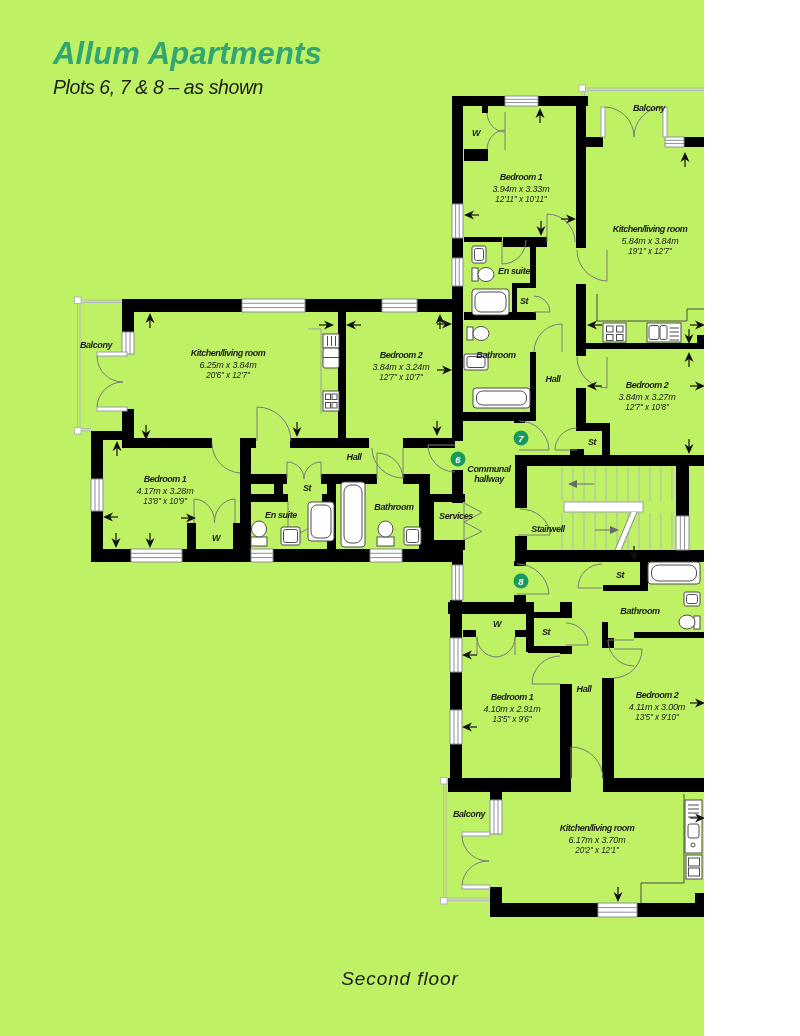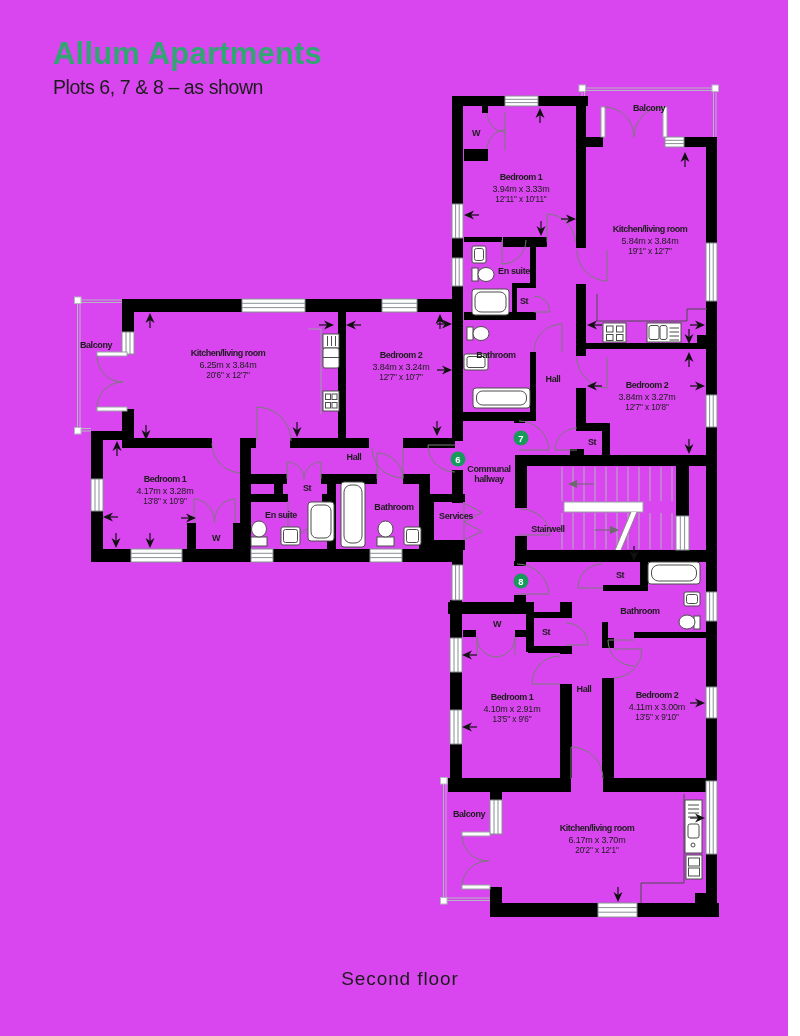--- a/index.html
+++ b/index.html
@@ -1,17 +1,17 @@
 <!DOCTYPE html>
 <html><head>
 <meta charset="utf-8">
 <style>
   html,body{margin:0;padding:0;background:#ffffff;}
-  #page{position:relative;width:788px;height:1036px;background:#d946ef;overflow:hidden;
-        font-family:"Liberation Sans", sans-serif;}
+  #page{position:relative;width:704px;height:1036px;background:#bef264;overflow:hidden;
+        font-family:"Liberation Sans", sans-serif;font-style:italic;}
   svg{position:absolute;left:0;top:0;}
   .rn{font-size:9px;fill:#1c1c1c;font-weight:700;letter-spacing:-0.5px;}
   .rd{font-size:9px;fill:#1c1c1c;letter-spacing:-0.2px;}
   .ri{font-size:8.2px;fill:#1c1c1c;letter-spacing:-0.1px;}
   .sm{font-size:9px;fill:#1c1c1c;font-weight:700;letter-spacing:-0.4px;}
   .num{font-size:9.5px;fill:#ffffff;font-weight:700;}
 </style>
 </head>
 <body>
 <div id="page">

